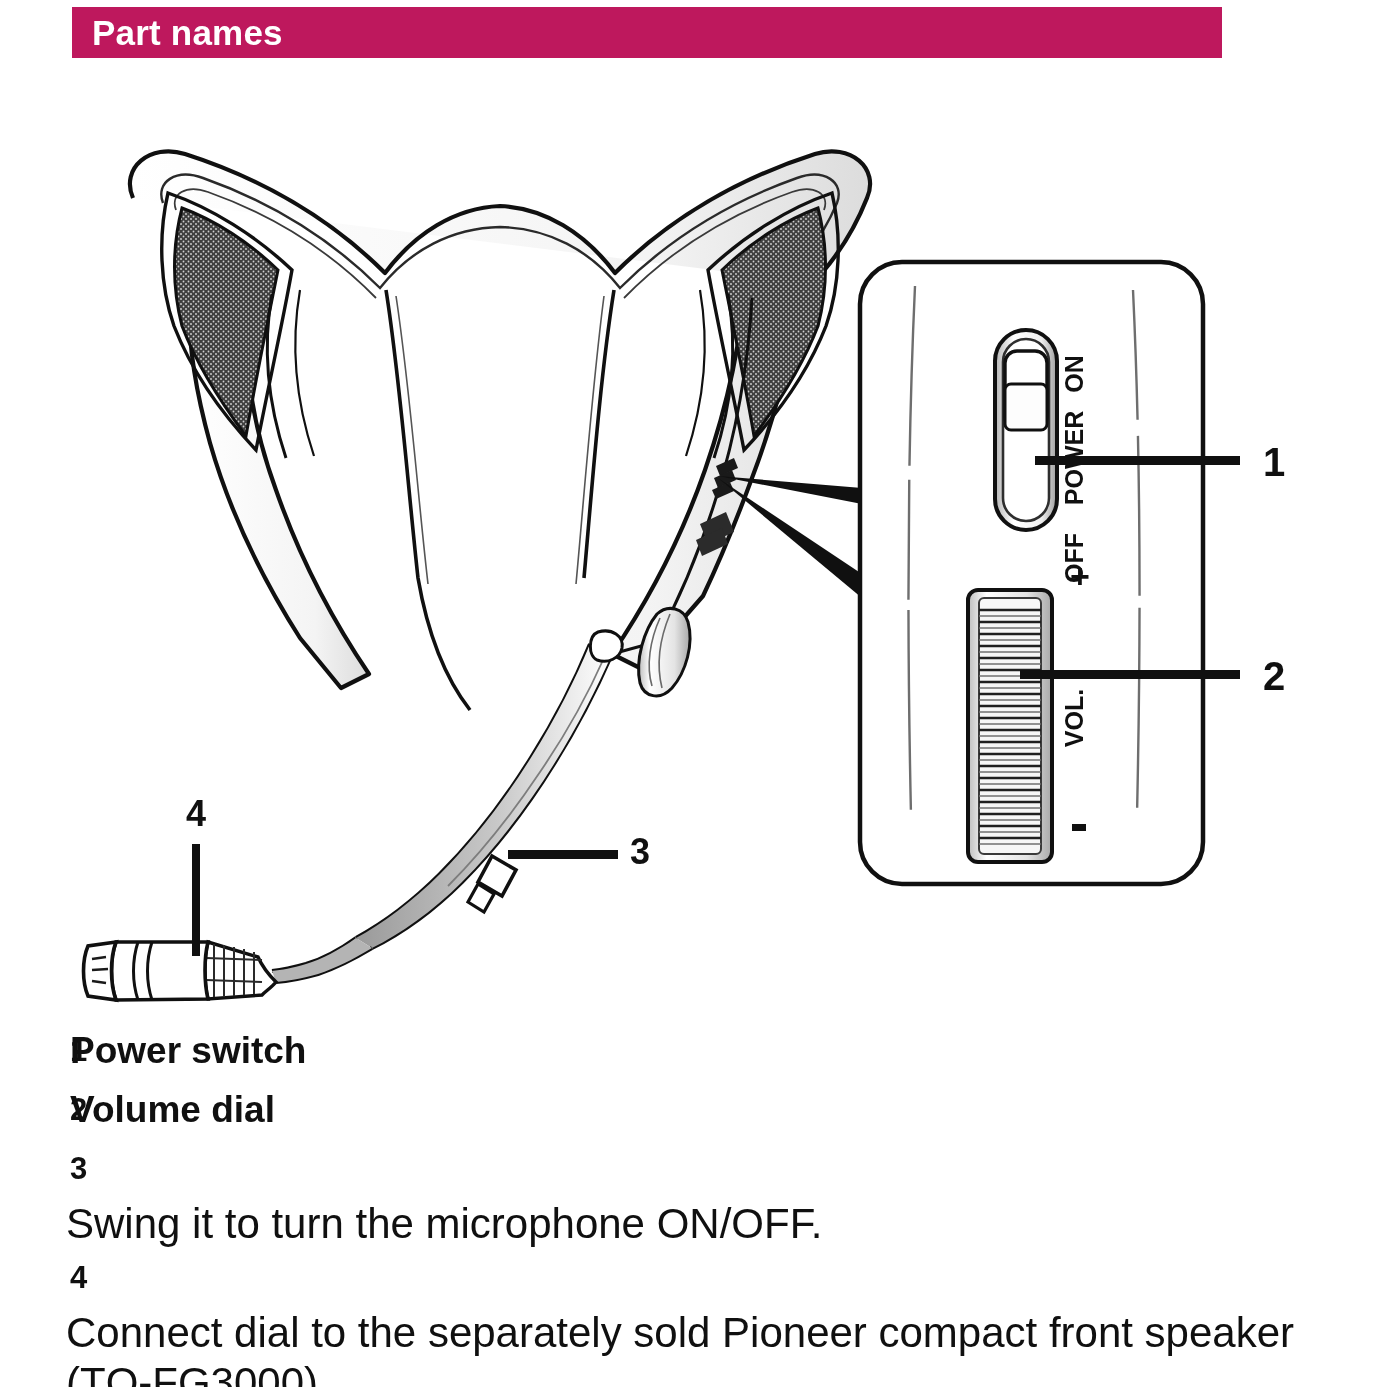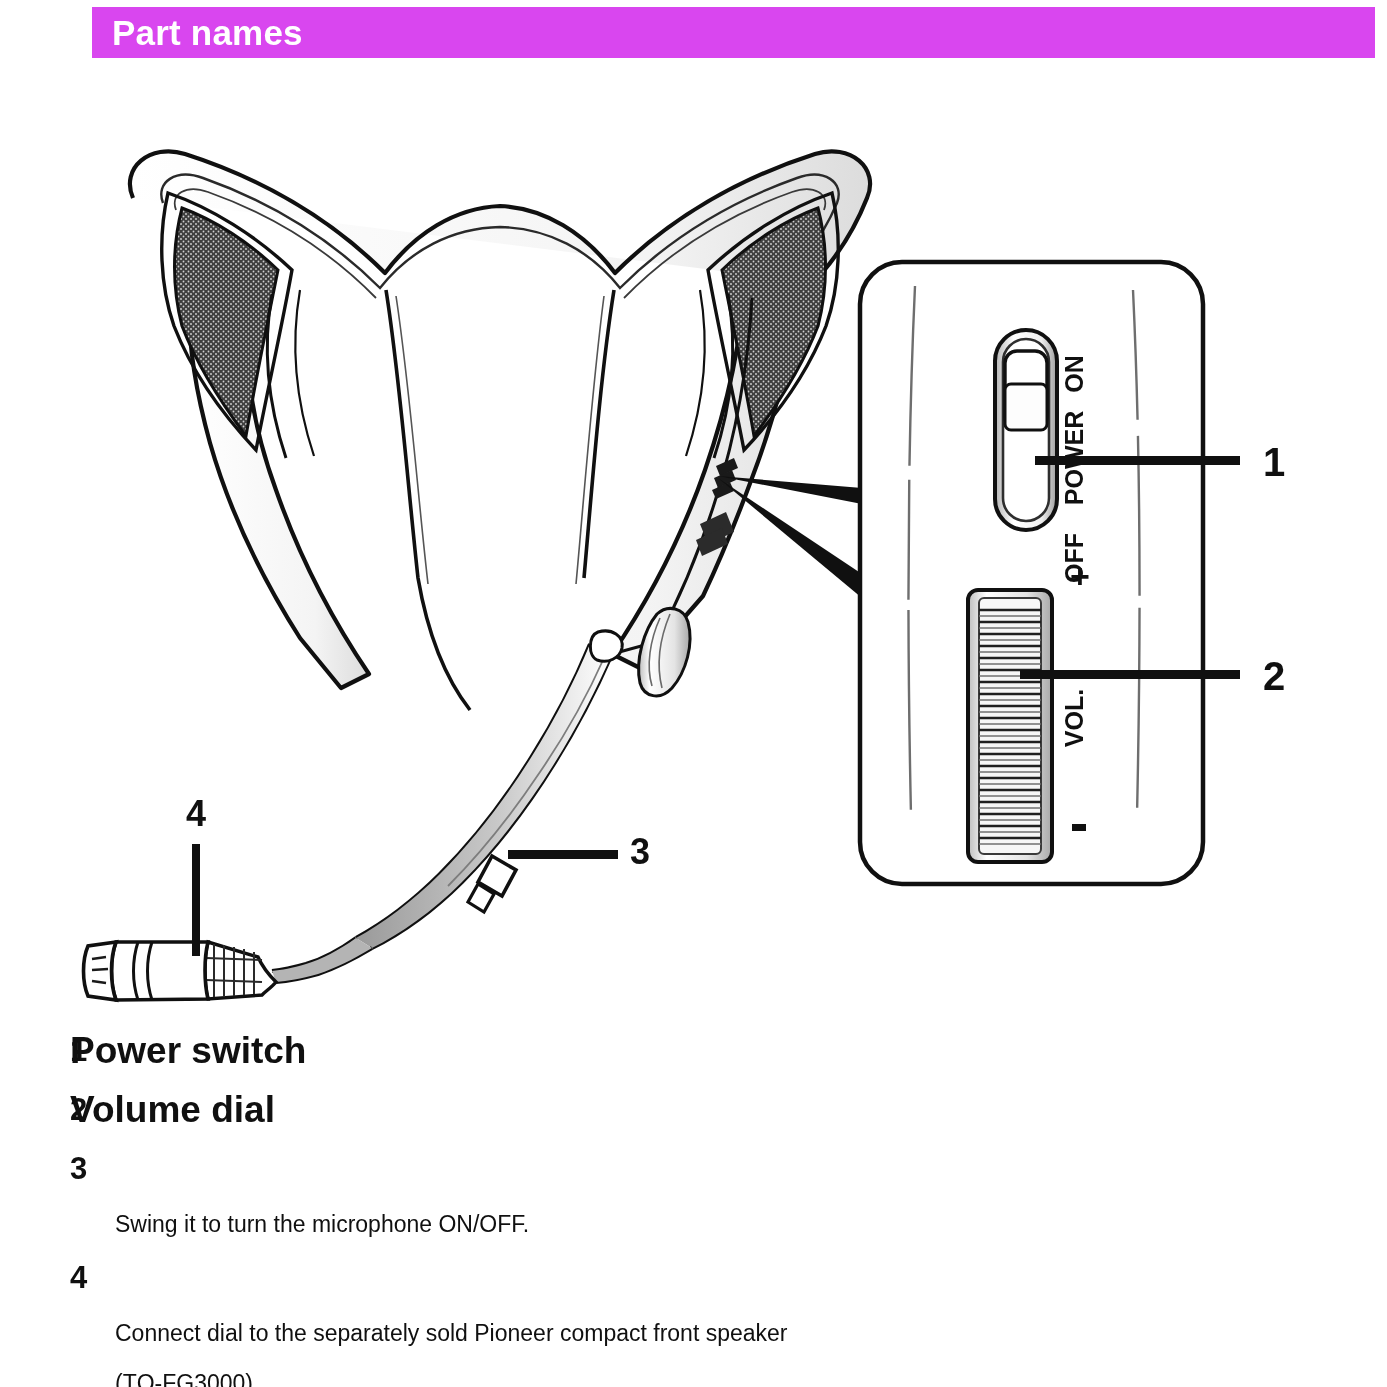--- a/index.html
+++ b/index.html
@@ -14,26 +14,25 @@
     overflow: hidden;
     font-family: "Liberation Sans", sans-serif;
     color: #101010;
   }
 
   
   .header-bar {
     position: absolute;
     left: 72px;
     top: 7px;
-    width: 1283px;
+    width: 1150px;
     height: 51px;
-    background: #d946ef;
+    background: #be185d;
     display: flex;
     align-items: center;
-    margin-left: 20px;
   }
   .header-title {
     color: #ffffff;
     font-size: 35px;
     font-weight: bold;
     letter-spacing: 0.2px;
     margin-left: 20px;
   }
 
   
@@ -69,24 +68,24 @@
     font-size: 31px;
     font-weight: bold;
     line-height: 57px;
   }
   .legend-label {
     font-size: 37px;
     font-weight: bold;
     line-height: 57px;
   }
   .legend-desc {
-    font-size: 23px;
+    font-size: 42px;
     font-weight: normal;
     line-height: 50px;
-    padding-left: 115px;
+    padding-left: 66px;
   }
   .legend-desc-row {
     display: block;
   }
 </style>
 </head>
 <body>
 
 <div class="header-bar">
   <span class="header-title">Part names</span>

